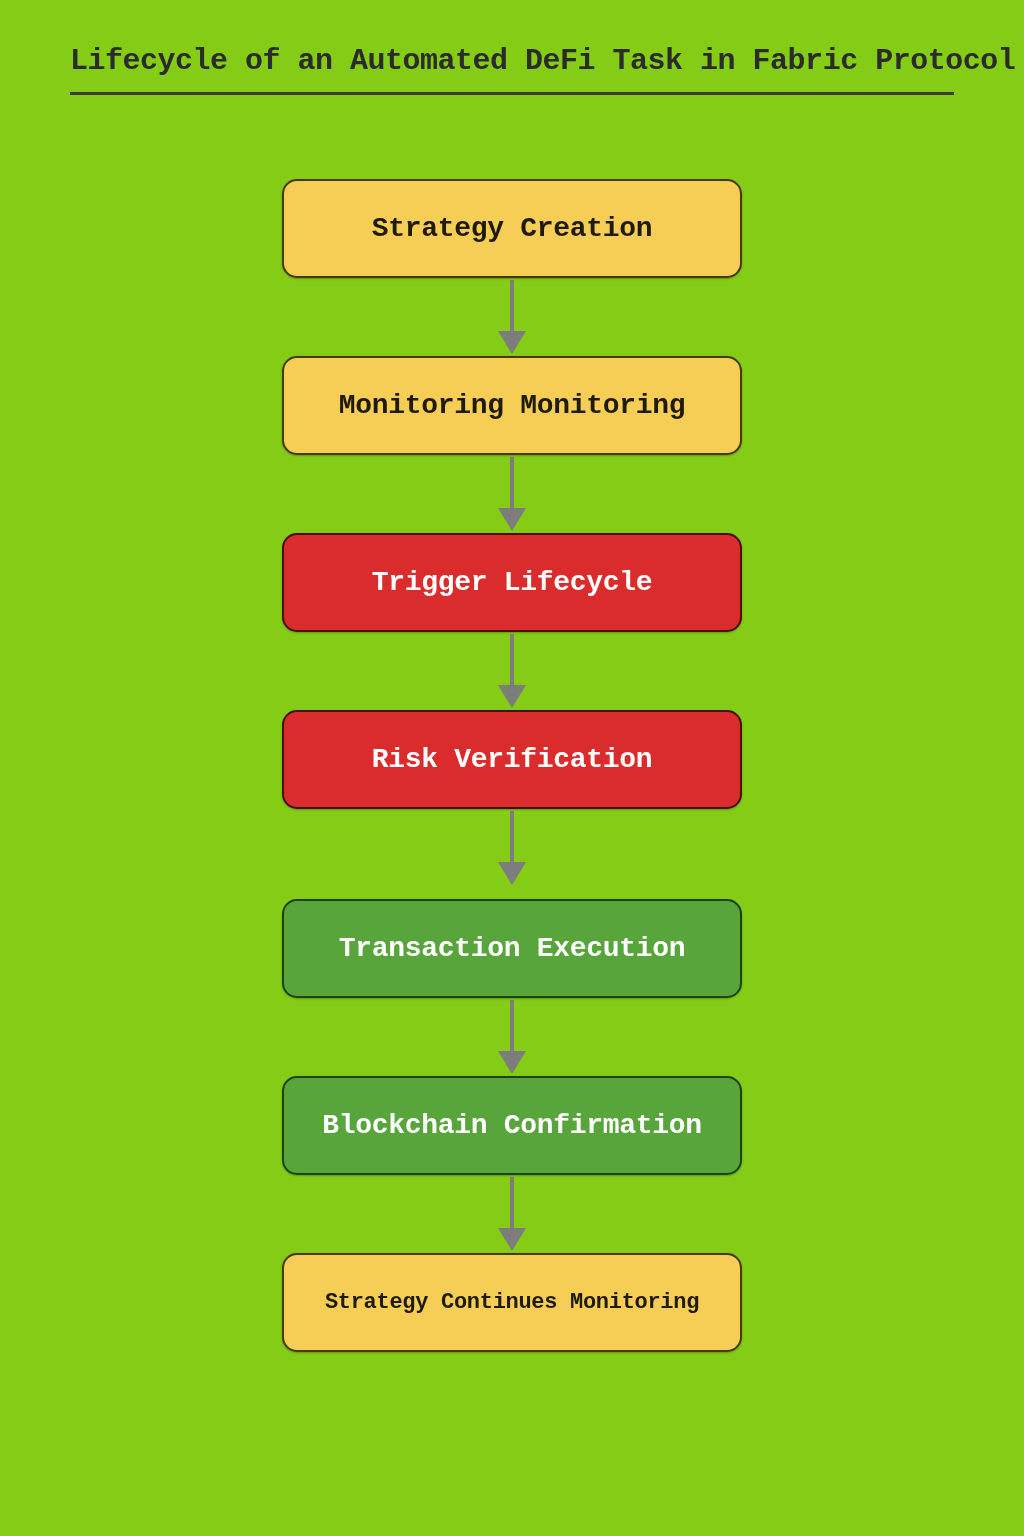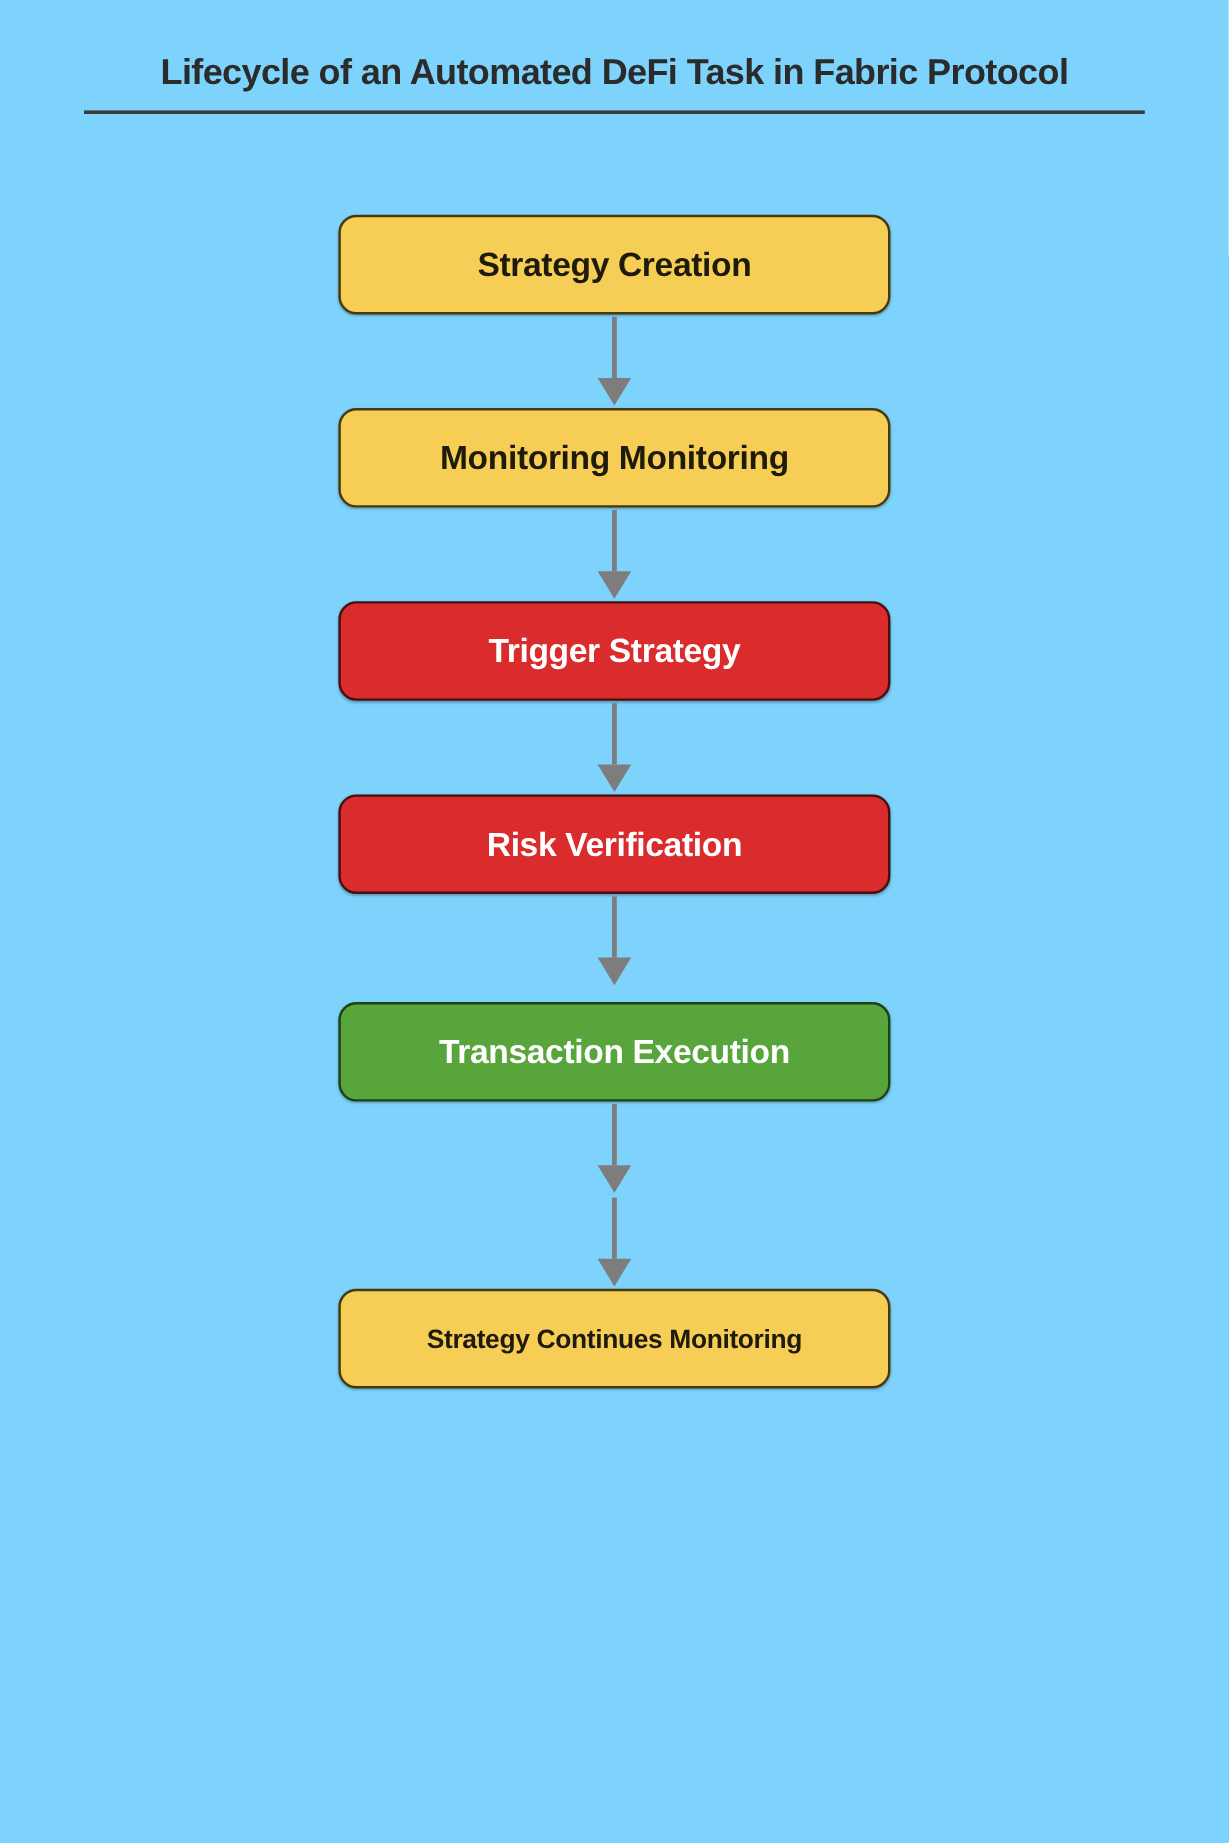--- a/index.html
+++ b/index.html
@@ -4,22 +4,22 @@
 <style>
   html, body {
     margin: 0;
     padding: 0;
     background: #ffffff;
   }
   .page {
     position: relative;
     width: 1024px;
     height: 1536px;
-    background: #7dd3fc;
-    font-family: Liberation Sans, sans-serif;
+    background: #84cc16;
+    font-family: Liberation Mono, monospace;
     overflow: hidden;
   }
   .title-wrap {
     position: absolute;
     top: 44px;
     left: 50%;
     transform: translateX(-50%);
     width: 884px;
     text-align: center;
     border-bottom: 3px solid #3c3c3c;
@@ -36,21 +36,21 @@
     position: absolute;
     top: 179px;
     left: 50%;
     transform: translateX(-50%);
     display: flex;
     flex-direction: column;
     align-items: center;
   }
   .flow-node {
     width: 460px;
-    height: 83px;
+    height: 99px;
     box-sizing: border-box;
     border: 2px solid #333333;
     border-radius: 15px;
     display: flex;
     align-items: center;
     justify-content: center;
     font-size: 28px;
     font-weight: bold;
     letter-spacing: -0.3px;
     white-space: nowrap;
@@ -104,21 +104,21 @@
     <div class="flow-node" style="background: rgb(246, 206, 85); border-color: rgb(71, 57, 15); color: rgb(30, 26, 12);">
       <span>Monitoring Monitoring</span>
     </div>
 
     <div class="arrow" style="--arrow: #7d7d7d;">
       <div class="shaft"></div>
       <div class="head"></div>
     </div>
 
     <div class="flow-node" style="background: rgb(218, 44, 44); border-color: rgb(69, 16, 16); color: rgb(255, 255, 255);">
-      <span>Trigger Strategy</span>
+      <span>Trigger Lifecycle</span>
     </div>
 
     <div class="arrow" style="--arrow: #7d7d7d;">
       <div class="shaft"></div>
       <div class="head"></div>
     </div>
 
     <div class="flow-node" style="background: rgb(218, 44, 44); border-color: rgb(69, 16, 16); color: rgb(255, 255, 255);">
       <span>Risk Verification</span>
     </div>
@@ -130,20 +130,23 @@
 
     <div class="flow-node" style="background: rgb(88, 165, 60); border-color: rgb(29, 66, 19); color: rgb(255, 255, 255); margin-top: 12px;">
       <span>Transaction Execution</span>
     </div>
 
     <div class="arrow" style="--arrow: #7d7d7d;">
       <div class="shaft"></div>
       <div class="head"></div>
     </div>
 
+    <div class="flow-node" style="background: rgb(88, 165, 60); border-color: rgb(29, 66, 19); color: rgb(255, 255, 255);">
+      <span>Blockchain Confirmation</span>
+    </div>
 
     <div class="arrow" style="--arrow: #7d7d7d;">
       <div class="shaft"></div>
       <div class="head"></div>
     </div>
 
     <div class="flow-node" style="background: rgb(246, 206, 85); border-color: rgb(71, 57, 15); color: rgb(30, 26, 12);">
       <span>Strategy Continues Monitoring</span>
     </div>
 

